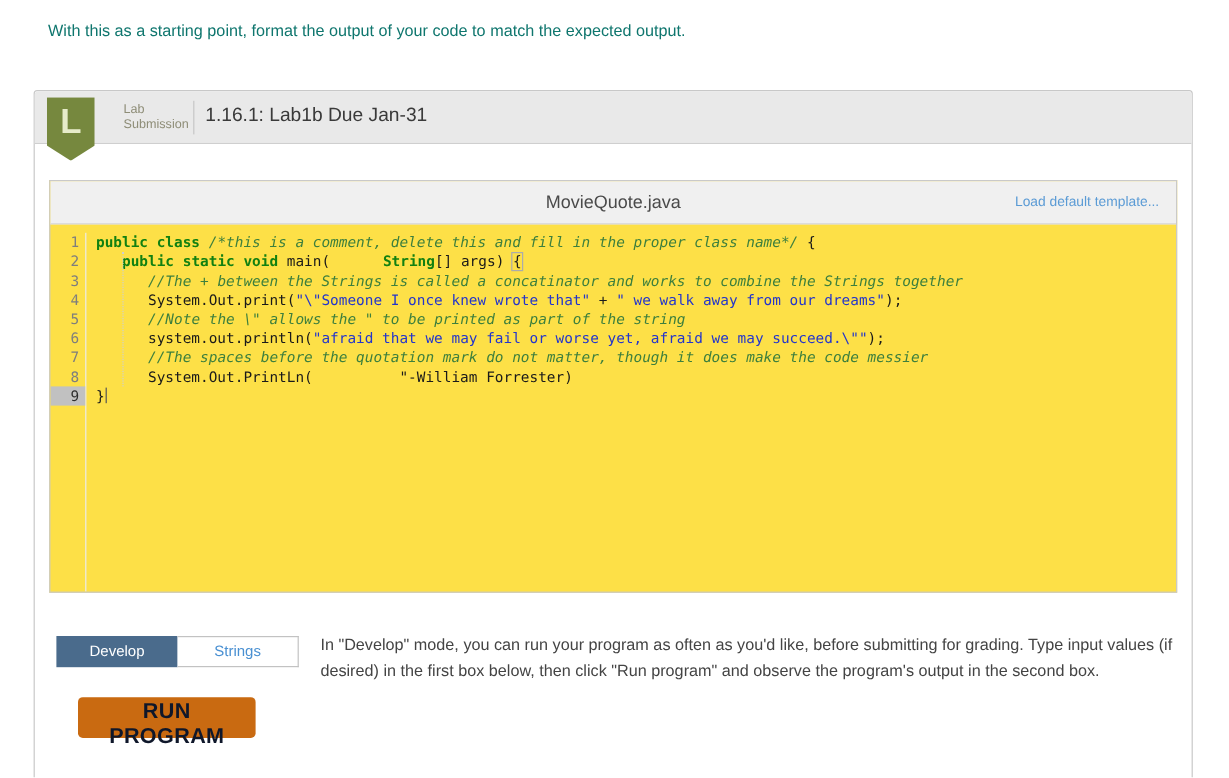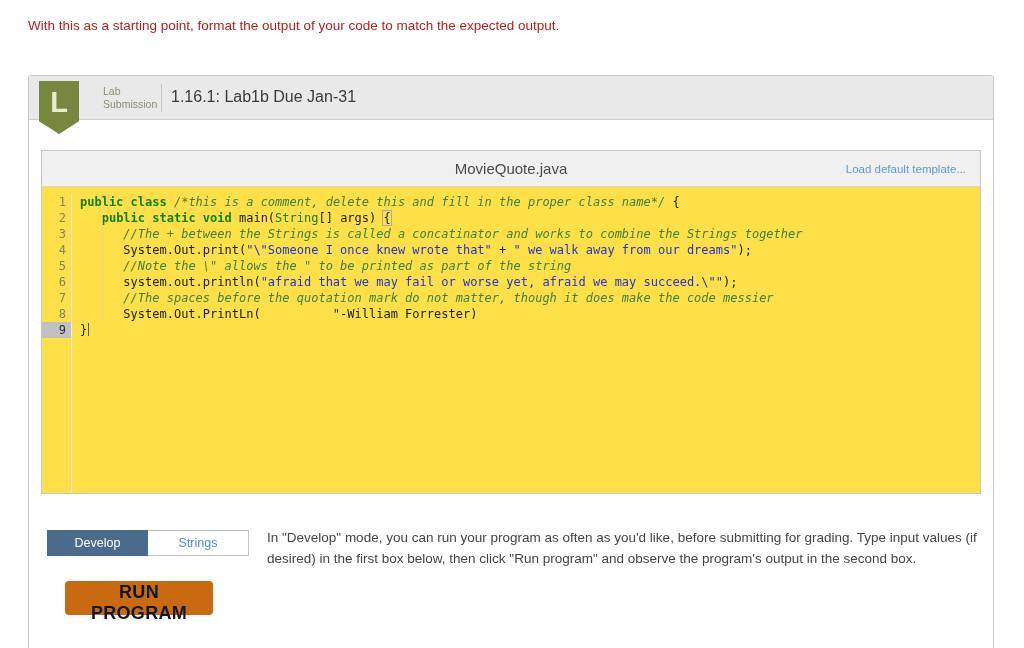--- a/index.html
+++ b/index.html
@@ -1,20 +1,20 @@
 <!DOCTYPE html>
 <html style="--keyword: #118011; --comment: #3d7f3d; --string: #2335cc; --link: #5b9bd5; --develop_tab: #4a6b8c; --submit_text: #4a90d2; --run_button: #c96a11; --badge: #76883e;"><head>
 <meta charset="utf-8">
 <style>
   * { box-sizing: border-box; }
   html, body { margin: 0; padding: 0; }
   body { font-family: "Liberation Sans", sans-serif; background: #fff; }
   .page { position: relative; width: 1024px; height: 648px; overflow: hidden; background: #fff; }
 
-  .instruction { position: absolute; left: 28px; top: 16px; margin: 0; font-size: 13.5px; line-height: 20px; color: #b91c1c; }
+  .instruction { position: absolute; left: 40px; top: 16px; margin: 0; font-size: 13.5px; line-height: 20px; color: #0f766e; }
 
   .panel { position: absolute; left: 28px; top: 75px; width: 966px; height: 600px; background: #fff; border: 1px solid #c8c8c8; border-radius: 3px; }
   .panel-header { position: relative; height: 44px; background: #e9e9e9; border-bottom: 1px solid #cfcfcf; border-radius: 3px 3px 0 0; }
   .badge { position: absolute; left: 10px; top: 5px; width: 40px; height: 53px; background: var(--badge, #76883e); clip-path: polygon(0 0, 100% 0, 100% 76%, 50% 100%, 0 76%); text-align: center; z-index: 3; }
   .badge-letter { color: #e6ebc9; font-size: 29px; font-weight: bold; line-height: 42px; }
   .badge-label { position: absolute; left: 74px; top: 9px; font-size: 10.5px; line-height: 13px; color: #8e8d77; }
   .badge-label span { display: block; }
   .header-divider { position: absolute; left: 132px; top: 8px; width: 1px; height: 28px; background: #c6c6c6; }
   .lab-title { position: absolute; left: 142px; top: 12px; margin: 0; font-size: 16px; font-weight: 400; color: #3a3a3a; }
 
@@ -29,21 +29,21 @@
                font-family: "DejaVu Sans Mono", monospace; font-size: 12px; line-height: 16px; color: #1a1a1a; }
   .gutter { flex: none; width: 30px; text-align: right; color: #7e7e7e; border-right: 1px solid #ececec; }
   .line-num { height: 16px; padding-right: 5px; }
   .line-num.active { background: #c1c1c1; color: #2e2e2e; }
   .code-lines { flex: 1; padding-left: 8px; white-space: pre; }
   .code-line { height: 16px; white-space: pre; }
   .indent-guide { position: absolute; left: 60px; top: 23px; height: 112px; width: 0; border-left: 1px dotted #cfcfcf; }
 
   .tok-plain   { color: #1a1a1a; }
   .tok-keyword { color: var(--keyword, #118011); font-weight: bold; }
-  .tok-type    { color: var(--keyword, #118011); font-weight: normal; }
+  .tok-type    { color: var(--keyword, #118011); font-weight: bold; margin-left: 44px; }
   .tok-comment { color: var(--comment, #3d7f3d); font-style: italic; }
   .tok-string  { color: var(--string, #2335cc); }
   .tok-bracket { outline: 1px solid #ababab; }
   .tok-cursor  { display: inline-block; width: 1px; height: 13px; background: #555; vertical-align: -2px; margin-left: 1px; }
 
   .mode-row { display: flex; align-items: flex-start; margin: 36px 0 0 6px; }
   .tabs { display: flex; flex: none; border-radius: 12px; }
   .tab { width: 101px; height: 26px; line-height: 24px; text-align: center; font-size: 12.5px; cursor: pointer; }
   .tab-develop { background: var(--develop_tab, #4a6b8c); color: #fff; line-height: 26px; }
   .tab-submit { background: #fff; color: var(--submit_text, #4a90d2); border: 1px solid #c2c2c2; border-left: none; }

